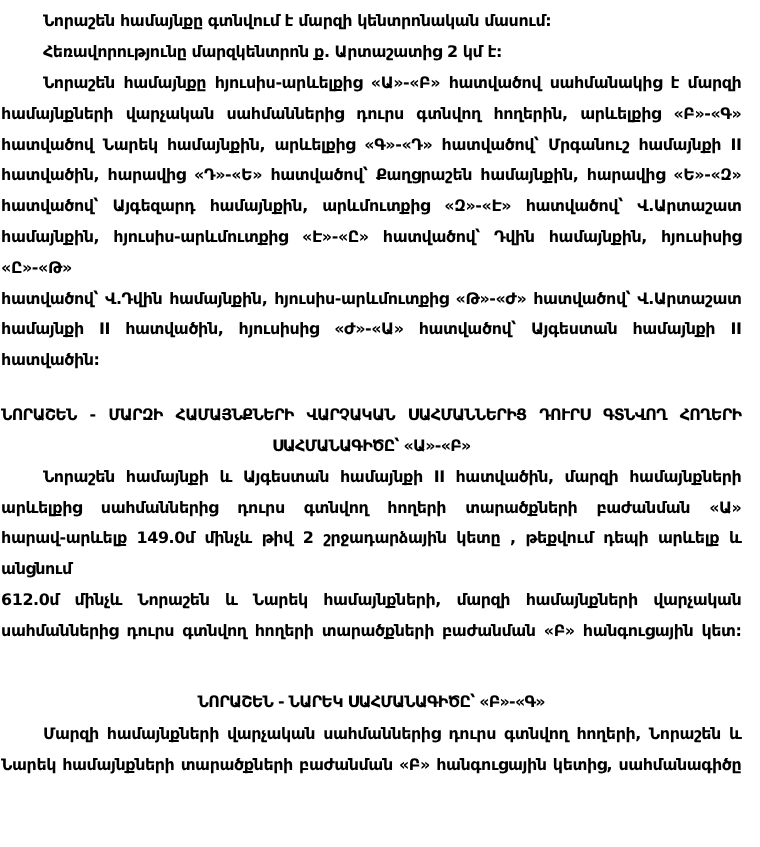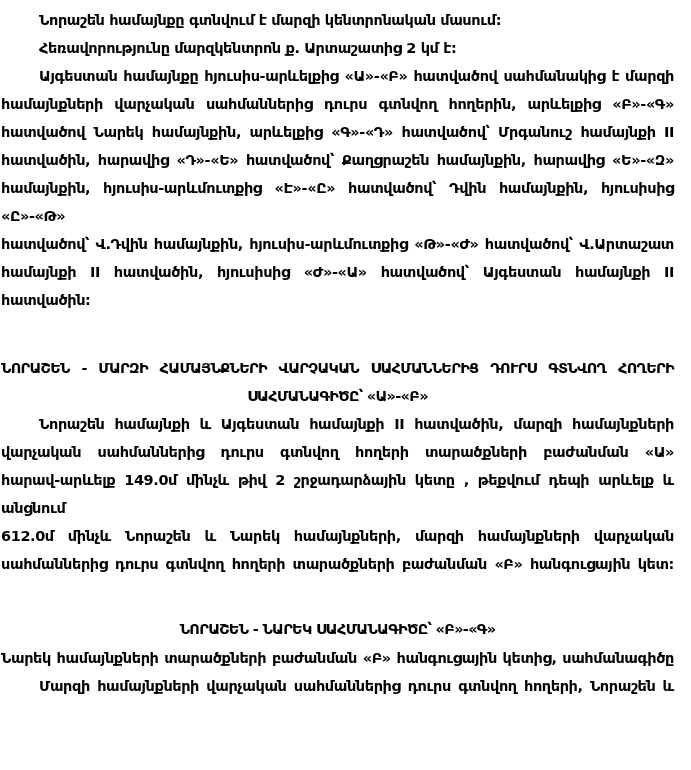--- a/index.html
+++ b/index.html
@@ -33,58 +33,59 @@
   
   .hj {
     text-align: justify;
     text-align-last: justify;
     letter-spacing: -0.7px;
   }
   .hc {
     text-align-last: center;
     letter-spacing: -0.7px;
   }
-  .gap-h1 { margin-top: 40px; }
+  .gap-h1 { margin-top: 22px; }
   .gap-h2 { margin-top: 37px; margin-bottom: 1px; }
 </style>
 </head>
 <body>
 
 <main class="page">
 
   <p class="ln indent">Նորաշեն  համայնքը գտնվում է մարզի կենտրոնական մասում:</p>
   <p class="ln indent">Հեռավորությունը  մարզկենտրոն  ք. Արտաշատից  2  կմ  է:</p>
 
   <section>
-    <p class="ln j indent">Այգեստան   համայնքը հյուսիս-արևելքից «Ա»-«Բ» հատվածով սահմանակից է մարզի</p>
+    <p class="ln j indent">Նորաշեն   համայնքը հյուսիս-արևելքից «Ա»-«Բ» հատվածով սահմանակից է մարզի</p>
     <p class="ln j">համայնքների վարչական սահմաններից դուրս գտնվող հողերին, արևելքից «Բ»-«Գ»</p>
     <p class="ln j">հատվածով Նարեկ համայնքին, արևելքից «Գ»-«Դ» հատվածով՝ Մրգանուշ համայնքի II</p>
     <p class="ln j">հատվածին, հարավից «Դ»-«Ե» հատվածով՝ Քաղցրաշեն համայնքին, հարավից «Ե»-«Զ»</p>
+    <p class="ln j">հատվածով՝   Այգեզարդ համայնքին, արևմուտքից «Զ»-«Է» հատվածով՝ Վ.Արտաշատ</p>
     <p class="ln j">համայնքին, հյուսիս-արևմուտքից «Է»-«Ը» հատվածով՝ Դվին համայնքին, հյուսիսից «Ը»-«Թ»</p>
     <p class="ln j">հատվածով՝ Վ.Դվին համայնքին, հյուսիս-արևմուտքից «Թ»-«Ժ» հատվածով՝ Վ.Արտաշատ</p>
     <p class="ln j">համայնքի II հատվածին, հյուսիսից «Ժ»-«Ա» հատվածով՝ Այգեստան համայնքի II հատվածին:</p>
   </section>
 
   <header class="gap-h1">
     <p class="ln hj">ՆՈՐԱՇԵՆ - ՄԱՐԶԻ ՀԱՄԱՅՆՔՆԵՐԻ ՎԱՐՉԱԿԱՆ ՍԱՀՄԱՆՆԵՐԻՑ ԴՈՒՐՍ ԳՏՆՎՈՂ ՀՈՂԵՐԻ</p>
     <p class="ln hc">ՍԱՀՄԱՆԱԳԻԾԸ՝  «Ա»-«Բ»</p>
   </header>
 
   <section>
     <p class="ln j indent">Նորաշեն համայնքի և Այգեստան համայնքի II հատվածին, մարզի համայնքների</p>
-    <p class="ln j">վարչական սահմաններից  դուրս գտնվող հողերի տարածքների բաժանման «Ա»</p>
+    <p class="ln j">արևելքից սահմաններից  դուրս գտնվող հողերի տարածքների բաժանման «Ա»</p>
     <p class="ln j">հարավ-արևելք 149.0մ մինչև թիվ 2 շրջադարձային կետը , թեքվում դեպի արևելք և անցնում</p>
     <p class="ln j">612.0մ մինչև Նորաշեն և Նարեկ համայնքների, մարզի համայնքների վարչական</p>
     <p class="ln j">սահմաններից  դուրս գտնվող հողերի տարածքների բաժանման «Բ» հանգուցային  կետ:</p>
   </section>
 
 
   <header class="gap-h2">
     <p class="ln hc">ՆՈՐԱՇԵՆ - ՆԱՐԵԿ ՍԱՀՄԱՆԱԳԻԾԸ՝  «Բ»-«Գ»</p>
   </header>
 
   <section>
+    <p class="ln j indent">Մարզի համայնքների վարչական սահմաններից  դուրս գտնվող հողերի, Նորաշեն և</p>
     <p class="ln j">Նարեկ համայնքների տարածքների բաժանման «Բ» հանգուցային կետից,  սահմանագիծը</p>
-    <p class="ln j indent">Մարզի համայնքների վարչական սահմաններից  դուրս գտնվող հողերի, Նորաշեն և</p>
 
   </section>
 
 </main>
 
 </body></html>

